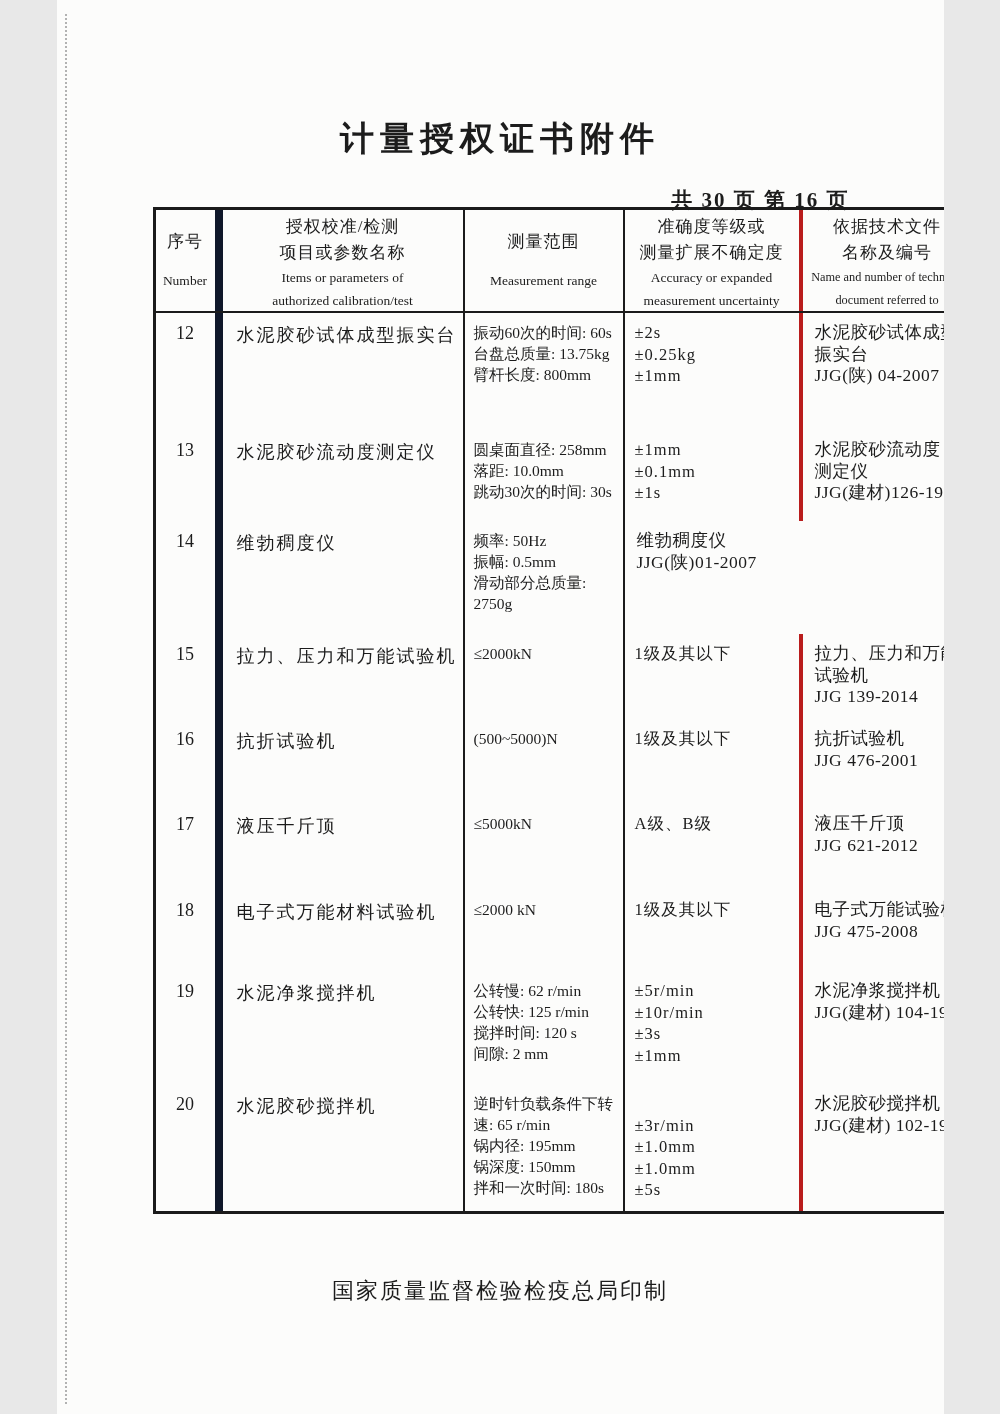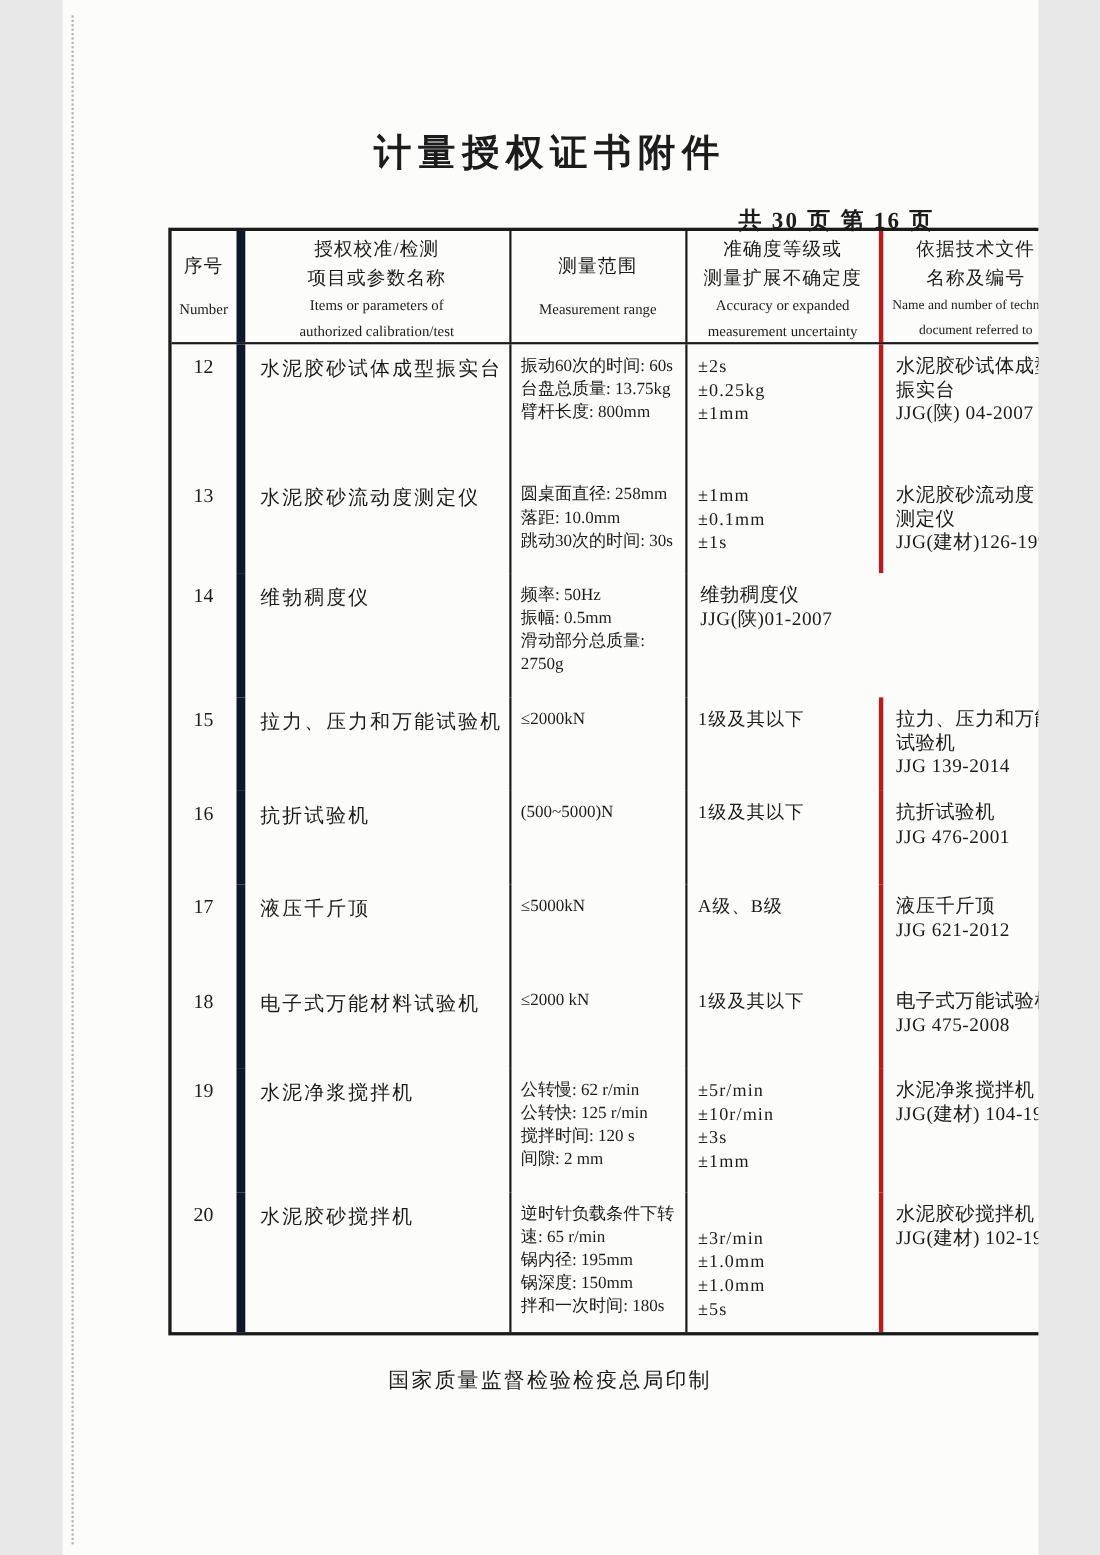--- a/index.html
+++ b/index.html
@@ -96,25 +96,25 @@
     line-height: 21.5px;
   }
   .cell-doc {
     padding: 9px 2px 0 12px;
     font-size: 17.5px;
     letter-spacing: 0.5px;
     line-height: 21.5px;
   }
   .print-footer {
     position: absolute;
-    top: 1242px;
+    top: 1276px;
     left: 0;
     width: 100%;
     text-align: center;
-    font-size: 19px;
+    font-size: 22px;
     letter-spacing: 2px;
   }
 </style>
 </head>
 <body>
 
 <div class="page">
 
   <div class="scan-line"></div>
 

